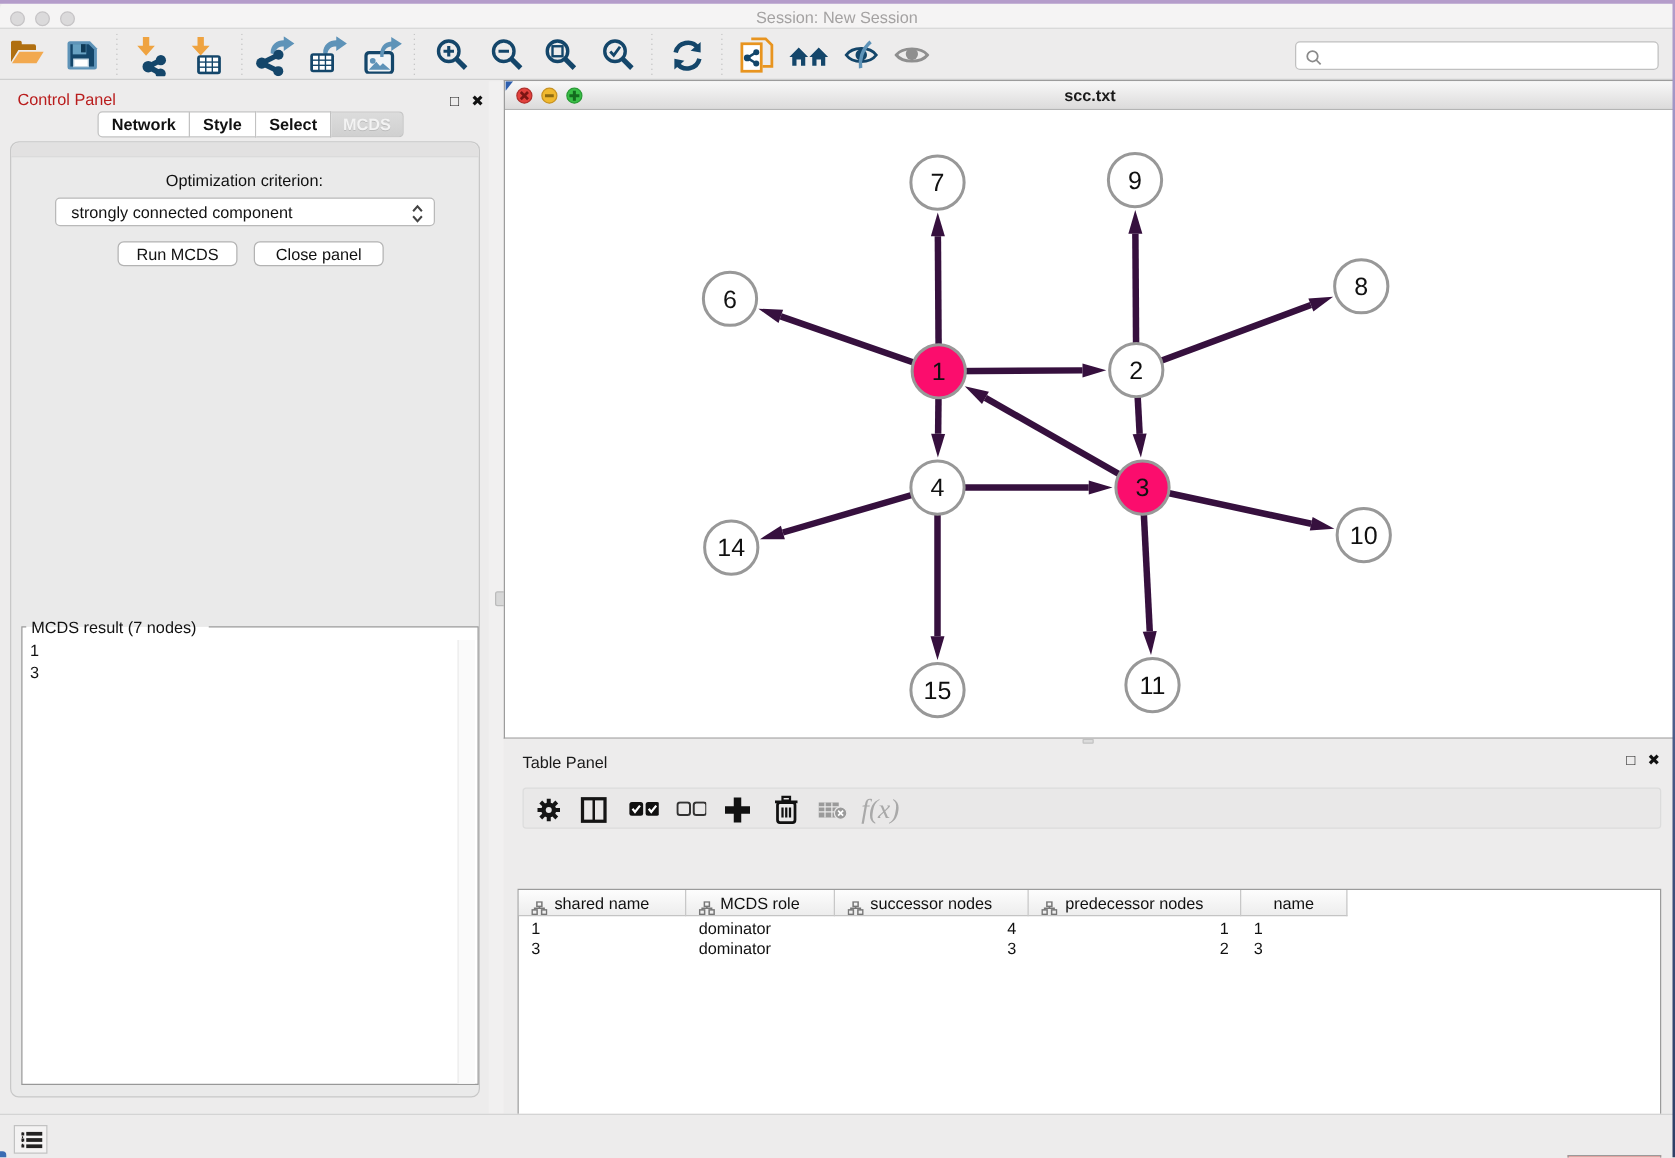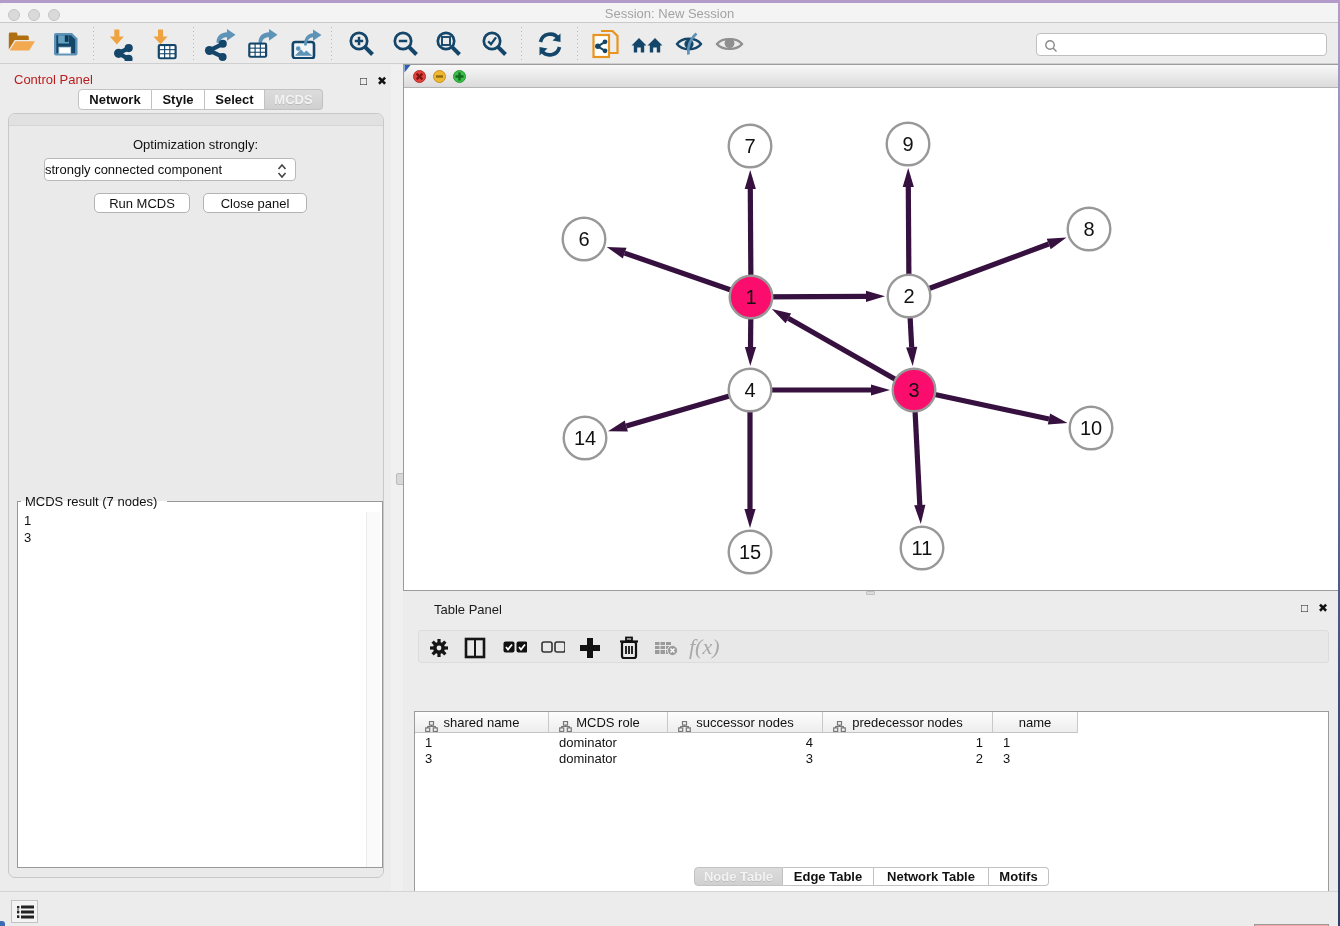--- a/index.html
+++ b/index.html
@@ -39,23 +39,23 @@
 .seg.first { border-left:1px solid #c2c2c2; border-radius:4px 0 0 4px; }
 .seg.last { border-radius:0 4px 4px 0; }
 .seg.sel { background:linear-gradient(#dcdcdc,#d0d0d0); color:#f3f3f3;
   text-shadow:0 1px 0 #bbb; font-weight:700; }
 #cpGroup { position:absolute; left:8px; top:48px; width:376px; height:765px;
   background:#eaeaea; border:1px solid #c8c8c8; border-radius:7px; }
 #cpGroupTop { position:absolute; left:0; top:0; width:100%; height:12px;
   background:#e2e1e1; border-radius:7px 7px 0 0; border-bottom:1px solid #d6d6d6; }
 #optLabel { position:absolute; left:0; top:72px; width:391px; text-align:center;
   font-size:13px; color:#111; }
-#dropdown { position:absolute; left:44px; top:93px; width:252px; height:23px;
+#dropdown { position:absolute; left:44px; top:93px; width:304px; height:23px;
   background:#fff; border:1px solid #b9b9b9; border-radius:4px;
-  font-size:13px; color:#111; line-height:22px; }
+  font-size:13px; color:#111; line-height:22px; padding-left:12px; }
 .btn { position:absolute; height:20px; background:#fff; border:1px solid #b3b3b3;
   border-radius:5px; font-size:13px; color:#111; text-align:center; line-height:19px; }
 #mcdsBox { position:absolute; left:17px; top:436px; width:366px; height:367px;
   background:#fff; border:1px solid #989898; }
 #mcdsLegend { position:absolute; left:4px; top:-8px; padding:0 3px; font-size:13px; color:#111; }
 #mcdsLegendCover { position:absolute; left:3px; top:-1px; width:146px; height:2px; background:#fff; }
 #mcdsScroll { position:absolute; right:2px; top:10px; width:14px; height:355px;
   background:#fafafa; border-left:1px solid #ececec; }
 
 
@@ -71,21 +71,21 @@
   background:#fff; }
 #nettitle { position:absolute; left:0; top:0; width:100%; height:23px;
   background:linear-gradient(#f8f8f8,#dcdbdb); border-bottom:1px solid #b4b4b4; }
 #nettitleText { position:absolute; top:4px; left:0; width:100%; text-align:center;
   font-size:13px; font-weight:bold; color:#1a1a1a; }
 .jbtn { position:absolute; top:5px; width:13px; height:13px; border-radius:50%;
   font-size:10px; line-height:13px; text-align:center; }
 
 
 #tpanel { left:403px; top:597px; width:937px; height:294px; background:#edecec; }
-#tpTitle { position:absolute; left:31px; top:5px; font-size:13px; color:#1a1a1a; }
+#tpTitle { position:absolute; left:15px; top:5px; font-size:13px; color:#1a1a1a; }
 #ttoolbar { position:absolute; left:15px; top:33px; width:911px; height:33px;
   background:#e9e8e8; border:1px solid #dcdcdc; border-radius:3px; }
 #tscroll { position:absolute; left:11px; top:78px; width:915px; height:182px;
   background:#fff; border:1px solid #9b9b9b;margin-top:36px; }
 #thead { position:absolute; left:0; top:0; height:21px; border-bottom:1px solid #c4c4c4;
   background:linear-gradient(#fdfdfd,#ededed); }
 .th { position:absolute; top:0; height:21px; border-right:1px solid #c8c8c8;
   font-size:13px; color:#111; text-align:center; line-height:21px; }
 .td { position:absolute; font-size:13px; color:#111; height:16px; line-height:16px; }
 #btabs { position:absolute; left:291px; top:270px; height:19px; display:flex; }
@@ -243,21 +243,21 @@
   <div class="winbtn" style="left:377px;">✖</div>
   <div id="cpGroup">
       <div id="cpGroupTop"></div>
     </div>
   <div id="cpTabs">
     <div class="seg first" style="width:74px;">Network</div>
     <div class="seg" style="width:53px;">Style</div>
     <div class="seg" style="width:60px;">Select</div>
     <div class="seg last sel" style="width:58px;">MCDS</div>
   </div>
-  <div id="optLabel">Optimization strongly:</div>
+  <div id="optLabel">Optimization criterion:</div>
   <div id="dropdown">strongly connected component<svg style="position:absolute;right:8px;top:4px;" width="10" height="16" viewBox="0 0 10 16">
         <path d="M1.5 6 L5 2 L8.5 6" fill="none" stroke="#444" stroke-width="1.6"></path>
         <path d="M1.5 10 L5 14 L8.5 10" fill="none" stroke="#444" stroke-width="1.6"></path>
       </svg></div>
   <div class="btn" style="left:94px; top:128px; width:96px;">Run MCDS</div>
   <div class="btn" style="left:203px; top:128px; width:104px;">Close panel</div>
   <div id="mcdsBox">
     <div id="mcdsLegendCover"></div>
     <div id="mcdsLegend">MCDS result (7 nodes)</div>
     <div style="position:absolute; left:6px; top:11px; font-size:13px; color:#111; line-height:16.5px;">1<br>3</div>
@@ -275,20 +275,21 @@
       </svg>
     <div class="jbtn" style="left:9px; background:#e2413d; border:1px solid #b0302d;"><svg width="11" height="11" viewBox="0 0 11 11" style="margin-top:0px;">
           <path d="M2.6 2.6 L8.4 8.4 M8.4 2.6 L2.6 8.4" stroke="#7c1513" stroke-width="2.2"></path>
         </svg></div>
     <div class="jbtn" style="left:29px; background:#f0b82e; border:1px solid #c79222;"><svg width="11" height="11" viewBox="0 0 11 11" style="margin-top:0px;">
           <path d="M2 5.5 L9 5.5" stroke="#8d6a11" stroke-width="2.4"></path>
         </svg></div>
     <div class="jbtn" style="left:49px; background:#39bf47; border:1px solid #2a9a36;"><svg width="11" height="11" viewBox="0 0 11 11" style="margin-top:0px;">
           <path d="M5.5 1.5 L5.5 9.5 M1.5 5.5 L9.5 5.5" stroke="#136b1e" stroke-width="2.4"></path>
         </svg></div>
+    <div id="nettitleText">scc.txt</div>
   </div>
   <svg id="graph" style="position:absolute; left:0; top:23px;" width="934" height="503" viewBox="0 0 934 503">
 <line x1="347" y1="209" x2="346.3" y2="101.0" stroke="#36103e" stroke-width="5.2"></line>
 <polygon points="346.2,82.0 351.9,101.0 340.7,101.0" fill="#36103e"></polygon>
 <line x1="347" y1="209" x2="220.6" y2="165.1" stroke="#36103e" stroke-width="5.2"></line>
 <polygon points="202.7,158.9 222.5,159.8 218.8,170.4" fill="#36103e"></polygon>
 <line x1="347" y1="209" x2="462.0" y2="208.3" stroke="#36103e" stroke-width="5.2"></line>
 <polygon points="481.0,208.2 462.0,213.9 462.0,202.7" fill="#36103e"></polygon>
 <line x1="347" y1="209" x2="346.5" y2="259.0" stroke="#36103e" stroke-width="5.2"></line>
 <polygon points="346.3,278.0 340.9,258.9 352.1,259.1" fill="#36103e"></polygon>
@@ -431,26 +432,20 @@
       <div class="td" style="left:144px;top:23px;">dominator</div>
       <div class="td" style="left:253px;top:23px;width:145px;text-align:right;">4</div>
       <div class="td" style="left:408px;top:23px;width:160px;text-align:right;">1</div>
       <div class="td" style="left:588px;top:23px;">1</div>
       <div class="td" style="left:10px;top:39px;">3</div>
       <div class="td" style="left:144px;top:39px;">dominator</div>
       <div class="td" style="left:253px;top:39px;width:145px;text-align:right;">3</div>
       <div class="td" style="left:408px;top:39px;width:160px;text-align:right;">2</div>
       <div class="td" style="left:588px;top:39px;">3</div>
   </div>
-  <div id="btabs">
-    <div class="seg first sel" style="width:89px; font-weight:700;">Node Table</div>
-    <div class="seg" style="width:91px;">Edge Table</div>
-    <div class="seg" style="width:115px;">Network Table</div>
-    <div class="seg last" style="width:60px;">Motifs</div>
-  </div>
 </div>
 
 <div class="abs" id="statusbar">
   <div id="listbtn">
       <svg style="position:absolute;left:5px;top:4px;" width="17" height="14" viewBox="0 0 17 14">
         <line x1="1" y1="1" x2="1" y2="13" stroke="#222" stroke-width="1" stroke-dasharray="1.5 1.5"></line>
         <g fill="#222">
           <rect x="0" y="1" width="2.4" height="2.4"></rect>
           <rect x="4" y="0.5" width="13" height="3"></rect>
           <rect x="0" y="5.8" width="2.4" height="2.4"></rect>

